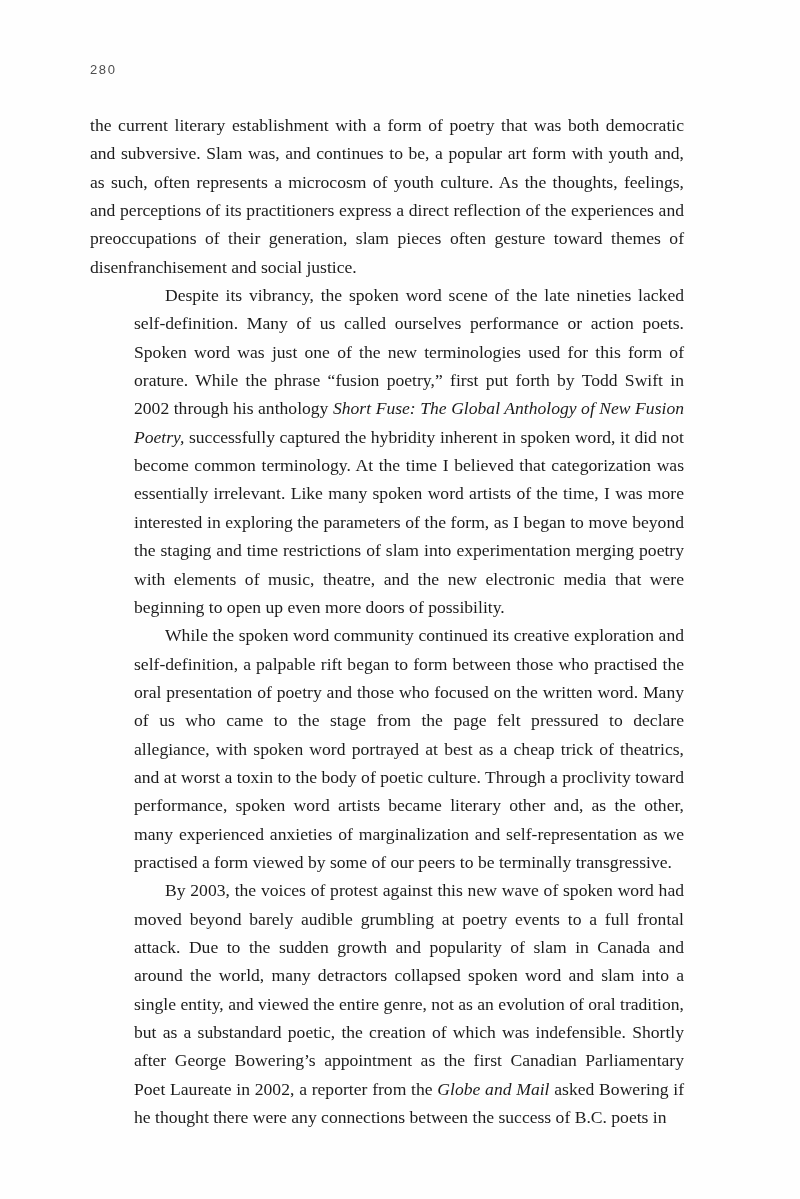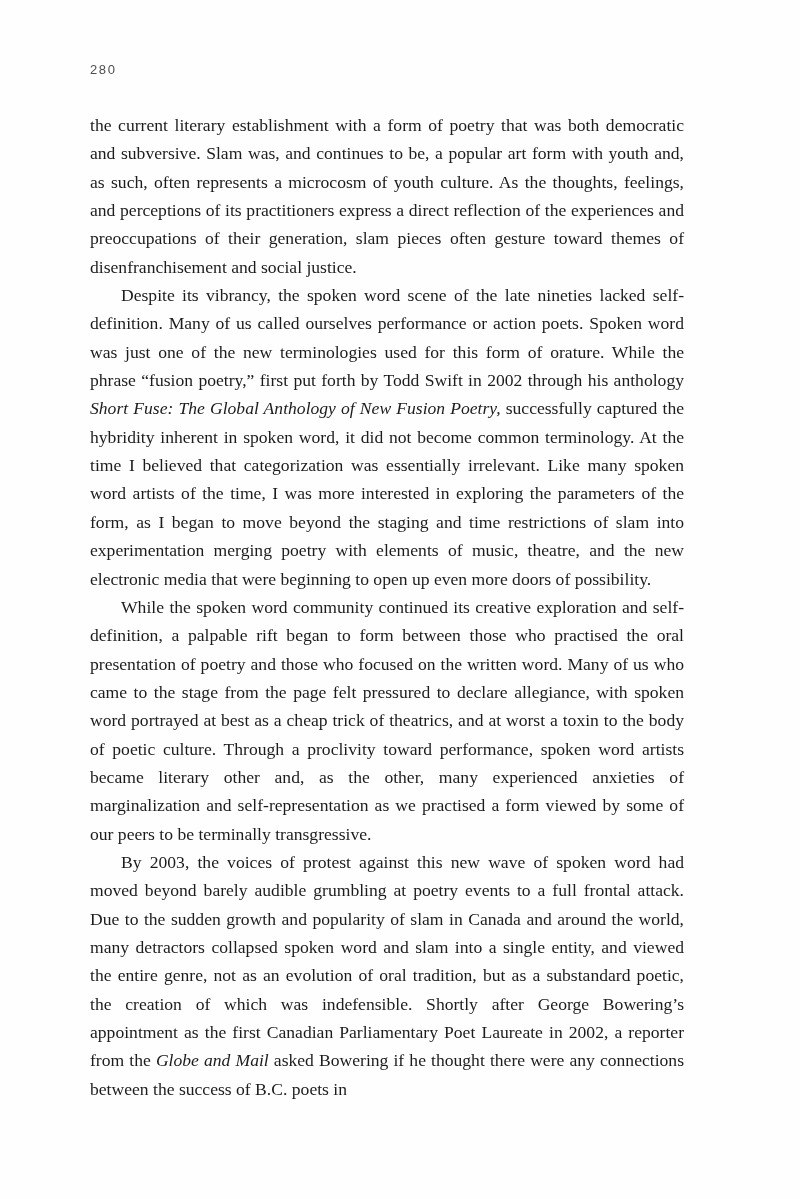--- a/index.html
+++ b/index.html
@@ -51,20 +51,21 @@
     line-height: 28.35px;
     color: var(--ink);
     text-align: justify;
   }
   .body-text p {
     margin: 0;
     padding: 0;
   }
   .body-text p.indent {
     text-indent: 31px;
+    margin-left: 44px;
   }
   .body-text em {
     font-style: italic;
   }
 </style>
 </head>
 <body>
 
 <div class="page">
   <header class="running-header">

